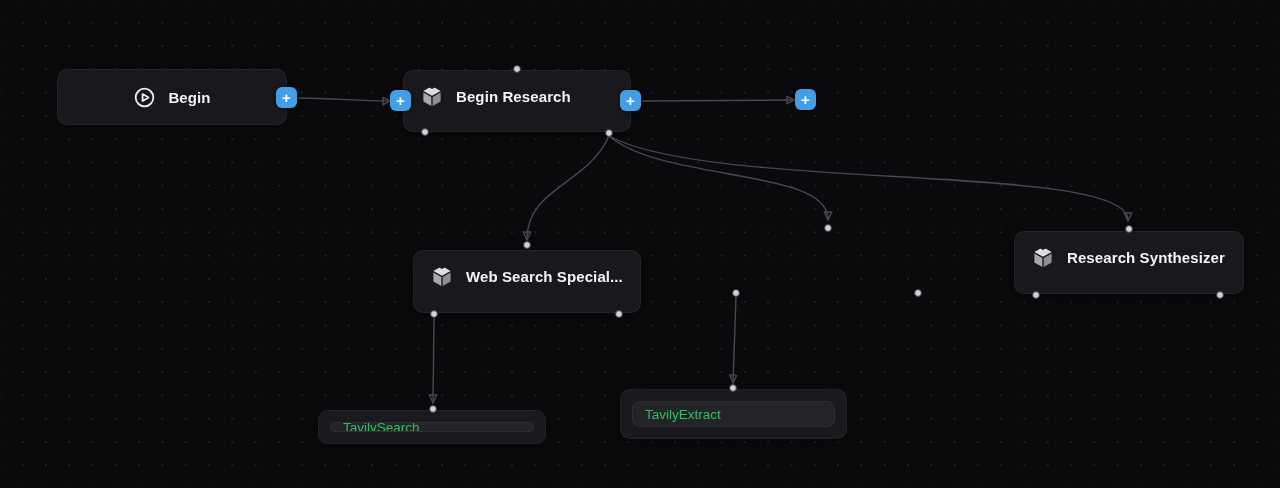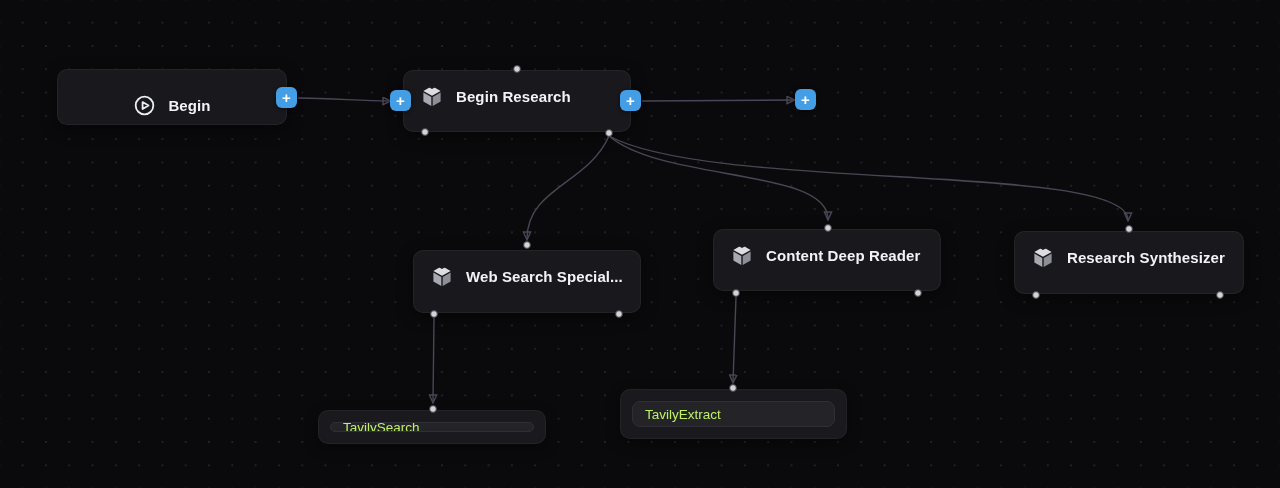--- a/index.html
+++ b/index.html
@@ -11,30 +11,30 @@
     background-position:11px 11px;
     font-family:"Liberation Sans",sans-serif;
   }
   .edges{position:absolute;left:0;top:0;width:1280px;height:488px;z-index:4;pointer-events:none;}
   .edges path{fill:none;stroke:#4a4656;stroke-width:1.4px;}
   .node{
     position:absolute;background:#19191d;border:1px solid rgba(255,255,255,0.05);
     border-radius:10px;box-shadow:0 4px 16px rgba(0,0,0,0.45);z-index:2;box-sizing:border-box;
   }
   .node-row{display:flex;align-items:center;gap:12px;padding:13px 16px 0 16px;}
-  .node-row.centered{justify-content:center;padding-top:24px;}
+  .node-row.centered{justify-content:center;padding-top:16px;}
   .node-title{color:#f3f3f6;font-size:15px;font-weight:700;letter-spacing:.1px;white-space:nowrap;}
   .tool-node{
     position:absolute;background:#1a1a1e;border:1px solid rgba(255,255,255,0.045);
     border-radius:10px;box-shadow:0 4px 14px rgba(0,0,0,0.4);z-index:2;box-sizing:border-box;padding:11px;
   }
   .tool-inner{
     background:#232328;border:1px solid #2f2f35;border-radius:8px;height:100%;
     display:flex;align-items:center;padding:0 12px;box-sizing:border-box;
-    color:#bef264;font-size:13.5px;font-weight:400;white-space:nowrap;overflow:hidden;
+    color:#22c55e;font-size:13.5px;font-weight:400;white-space:nowrap;overflow:hidden;
   }
   .plus-btn{
     position:absolute;width:21px;height:21px;border-radius:6px;background:#449ee6;
     display:flex;align-items:center;justify-content:center;z-index:6;
     color:#ffffff;font-size:15px;font-weight:700;line-height:1;cursor:pointer;
     box-shadow:0 1px 4px rgba(0,0,0,.5);
   }
   .icon{display:block;flex:0 0 auto;}
 </style>
 </head>
@@ -103,31 +103,20 @@
       <svg class="icon" width="24" height="24" viewBox="0 0 24 24">
         <path d="M12 2 L20.6 6.9 L12 11.8 L3.4 6.9 Z" fill="#dcdce1"></path>
         <path d="M12 1.4 L8.8 3.2 L12 5.1 L15.2 3.2 Z" fill="#19191d"></path>
         <path d="M3.4 8.6 L11.3 13.1 L11.3 22 L3.4 17.5 Z" fill="#a8a8b0"></path>
         <path d="M20.6 8.6 L12.7 13.1 L12.7 22 L20.6 17.5 Z" fill="#8e8e97"></path>
       </svg>
       <span class="node-title">Web Search Special...</span>
     </div>
   </div>
 
-  <div class="node" style="left:713px;top:229px;width:228px;height:62px;">
-    <div class="node-row">
-      <svg class="icon" width="24" height="24" viewBox="0 0 24 24">
-        <path d="M12 2 L20.6 6.9 L12 11.8 L3.4 6.9 Z" fill="#dcdce1"></path>
-        <path d="M12 1.4 L8.8 3.2 L12 5.1 L15.2 3.2 Z" fill="#19191d"></path>
-        <path d="M3.4 8.6 L11.3 13.1 L11.3 22 L3.4 17.5 Z" fill="#a8a8b0"></path>
-        <path d="M20.6 8.6 L12.7 13.1 L12.7 22 L20.6 17.5 Z" fill="#8e8e97"></path>
-      </svg>
-      <span class="node-title">Content Deep Reader</span>
-    </div>
-  </div>
 
   <div class="node" style="left:1014px;top:231px;width:230px;height:63px;text-align:right;">
     <div class="node-row">
       <svg class="icon" width="24" height="24" viewBox="0 0 24 24">
         <path d="M12 2 L20.6 6.9 L12 11.8 L3.4 6.9 Z" fill="#dcdce1"></path>
         <path d="M12 1.4 L8.8 3.2 L12 5.1 L15.2 3.2 Z" fill="#19191d"></path>
         <path d="M3.4 8.6 L11.3 13.1 L11.3 22 L3.4 17.5 Z" fill="#a8a8b0"></path>
         <path d="M20.6 8.6 L12.7 13.1 L12.7 22 L20.6 17.5 Z" fill="#8e8e97"></path>
       </svg>
       <span class="node-title">Research Synthesizer</span>

